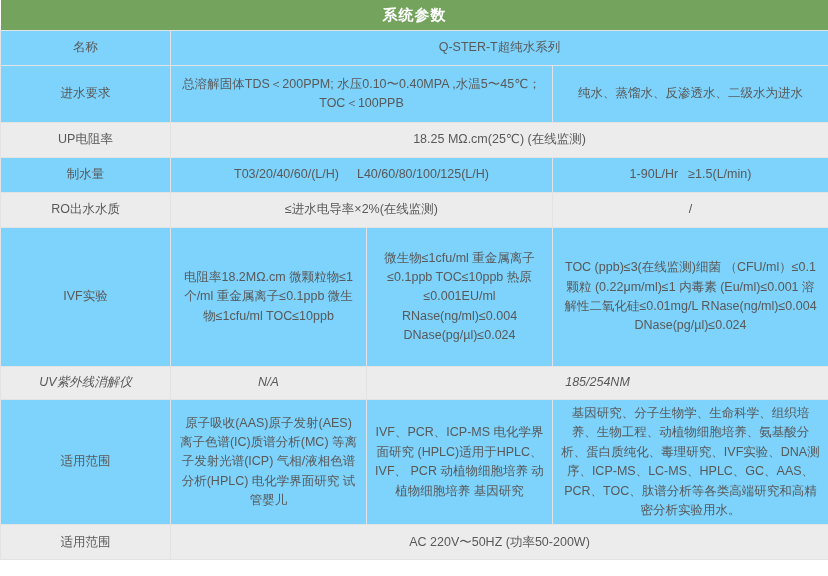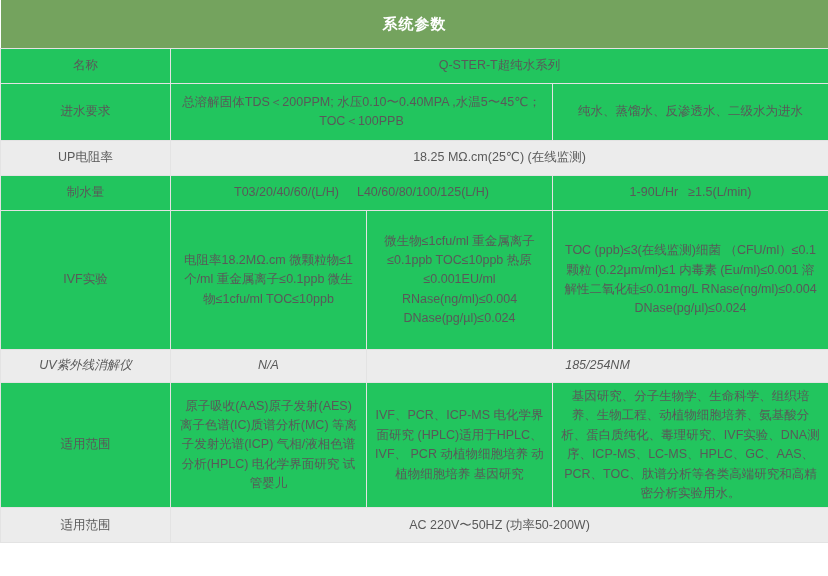--- a/index.html
+++ b/index.html
@@ -27,41 +27,41 @@
   #spec-table col.c-mv    { width: 276px; }
 
   .title-row th {
     background: #74a35e;
     color: #ffffff;
     font-size: 15px;
     font-weight: bold;
     letter-spacing: 1px;
     text-align: center;
     height: 30px;
-    padding: 9px;
+    padding: 0;
     border: none;
   }
   #spec-table td {
     border: 1px solid #e3e3e3;
     font-size: 12.5px;
     line-height: 1.55;
     padding: 4px 8px;
     vertical-align: middle;
     text-align: center;
     color: #595959;
     white-space: normal;
   }
   td.label {
     text-align: center;
     color: #565656;
     font-size: 13px;
     border-left: 1px solid #e3e3e3;
   }
   tr.shade td { background: #ececec; }
-  tr.plain td { background: #22c55e; }
+  tr.plain td { background: #7dd3fc; }
 
   td.left { text-align: left; }
   td.multi {
     text-align: left;
     vertical-align: middle;
     line-height: 1.72;
     padding: 10px 10px 10px 16px;
   }
   td.multi-center {
     text-align: left;
@@ -114,20 +114,25 @@
     <tr class="plain h-std">
       <td class="label">制水量</td>
       <td colspan="2">
         <span>T03/20/40/60/(L/H)</span><span class="gap"></span><span>L40/60/80/100/125(L/H)</span>
       </td>
       <td>
         <span>1-90L/Hr</span><span class="gap-s"></span><span>≥1.5(L/min)</span>
       </td>
     </tr>
 
+    <tr class="shade h-std">
+      <td class="label">RO出水水质</td>
+      <td colspan="2">≤进水电导率×2%(在线监测)</td>
+      <td>/</td>
+    </tr>
 
     <tr class="plain h-up">
       <td class="label">IVF实验</td>
       <td class="multi nowrapish">电阻率18.2MΩ.cm
 微颗粒物≤1个/ml
 重金属离子≤0.1ppb
 微生物≤1cfu/ml
 TOC≤10ppb</td>
       <td class="multi nowrapish">微生物≤1cfu/ml
 重金属离子≤0.1ppb

